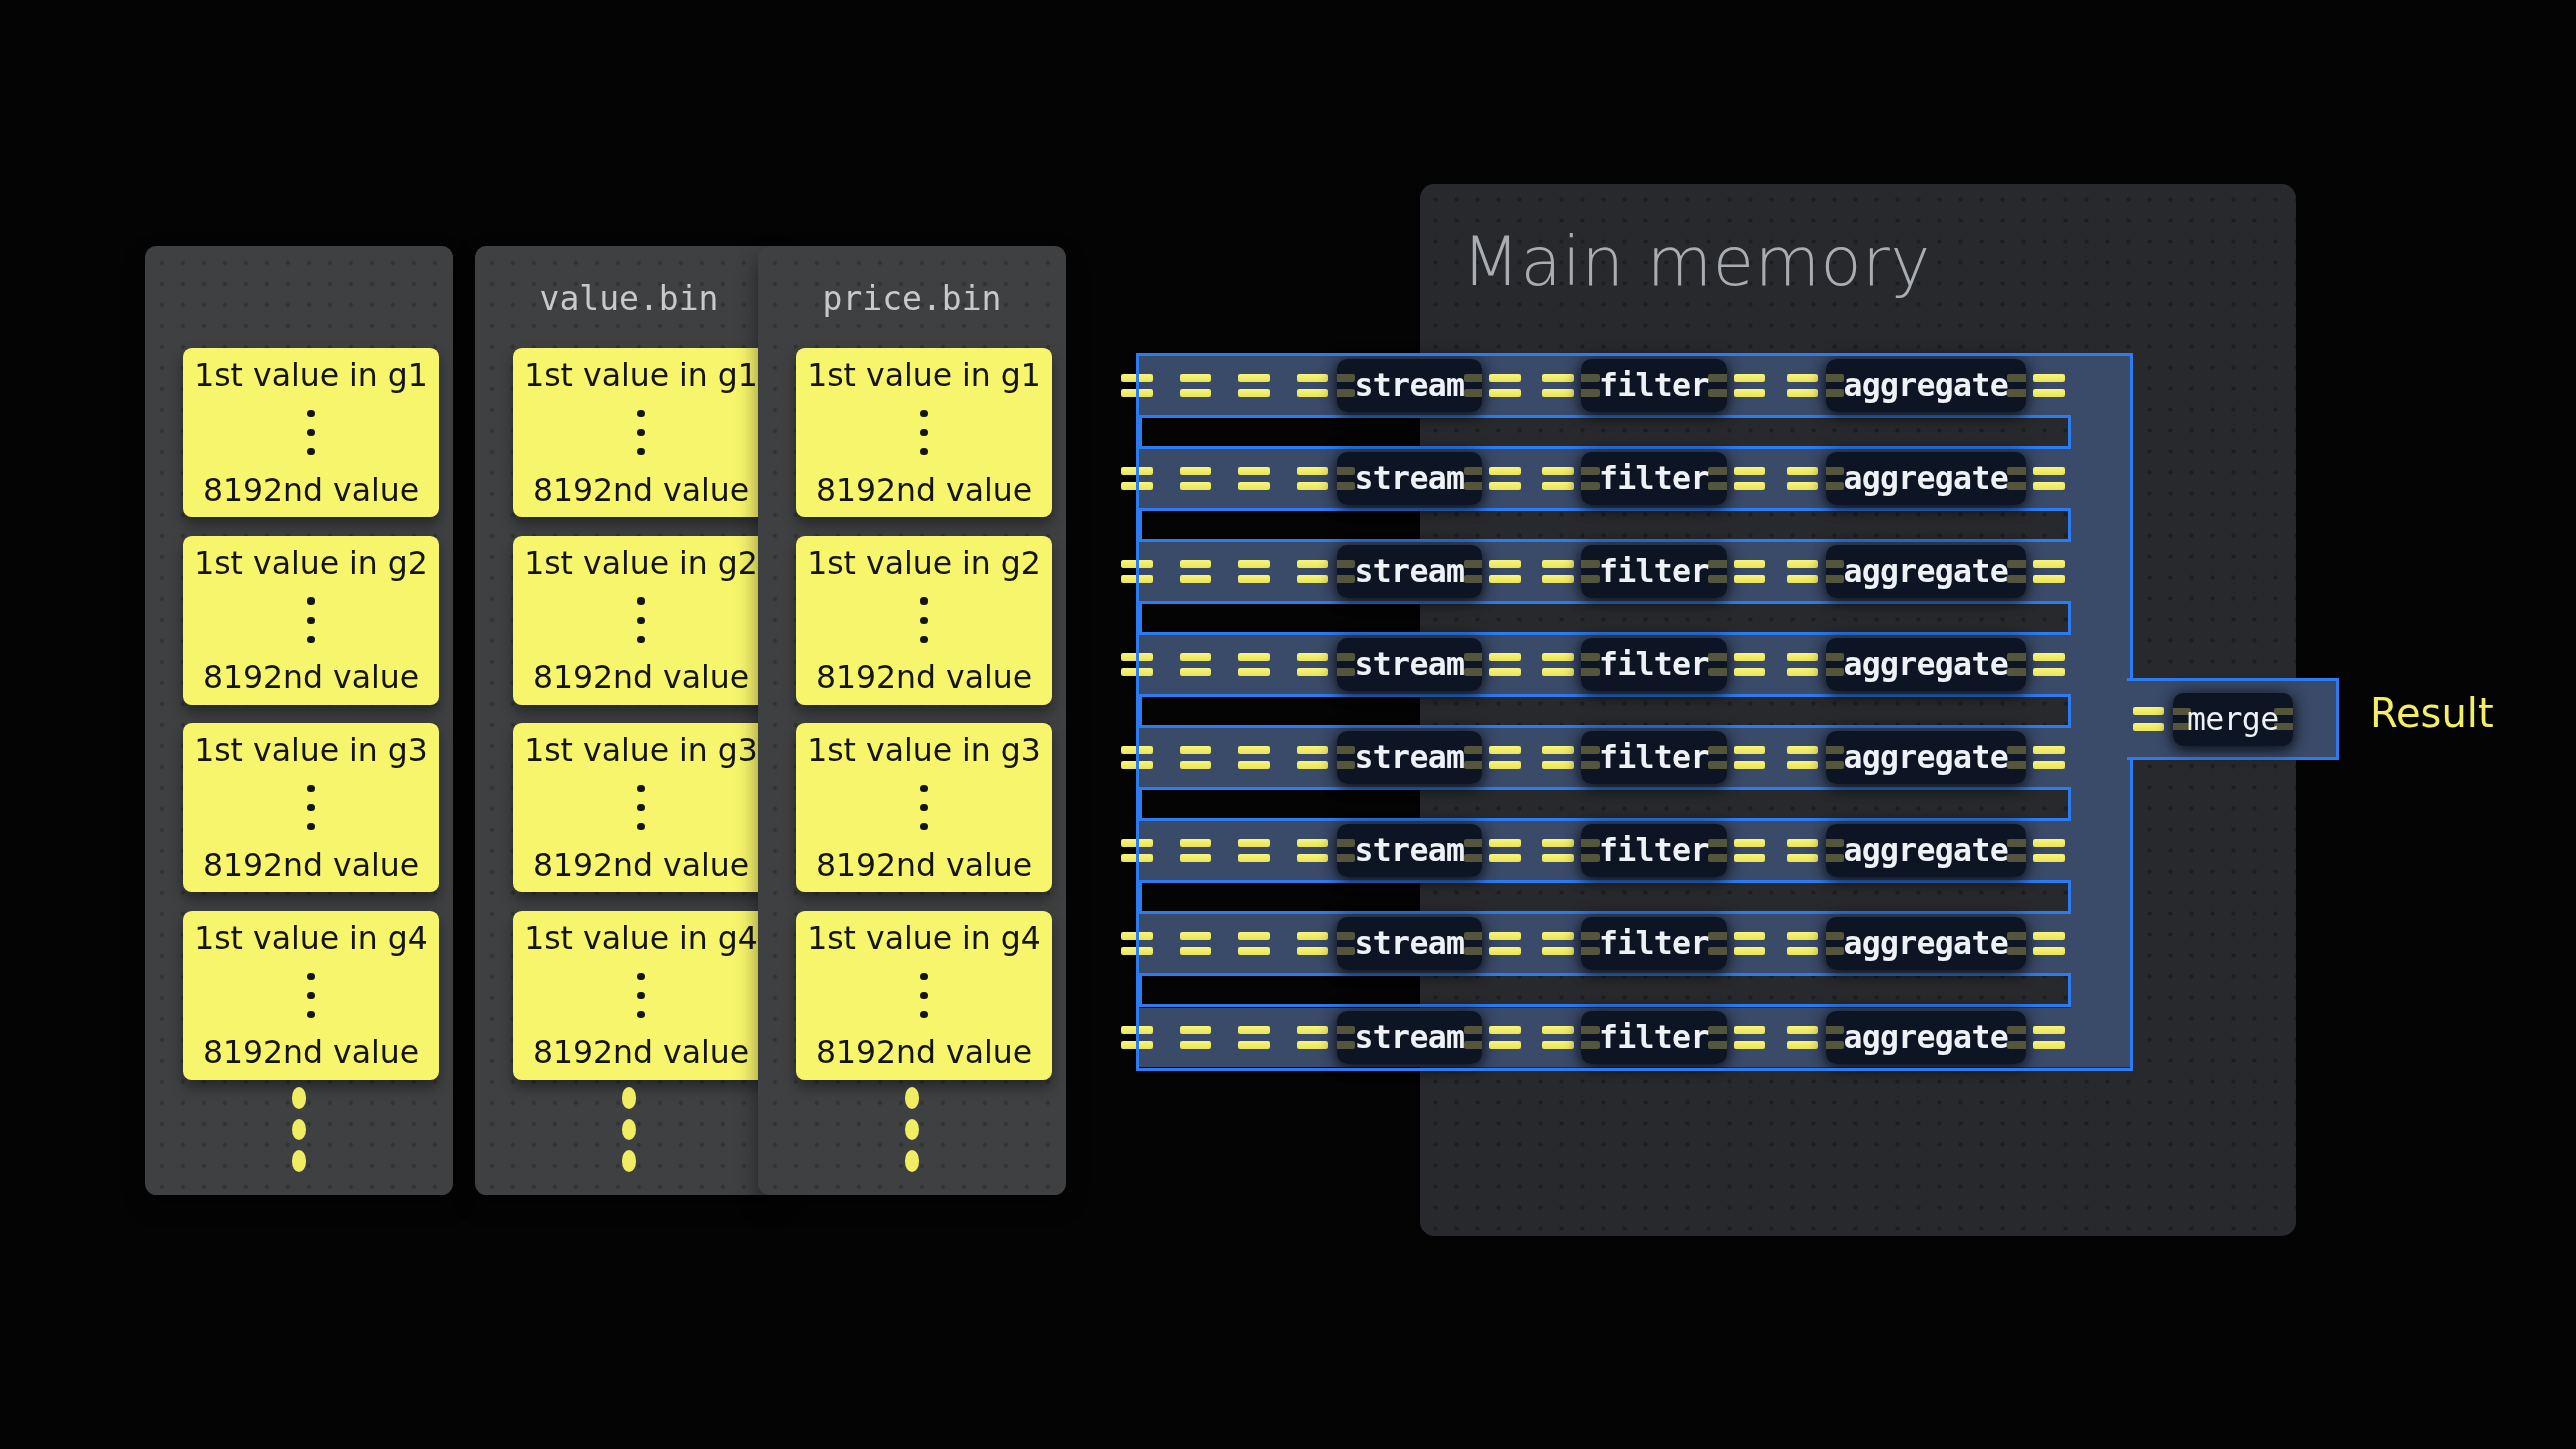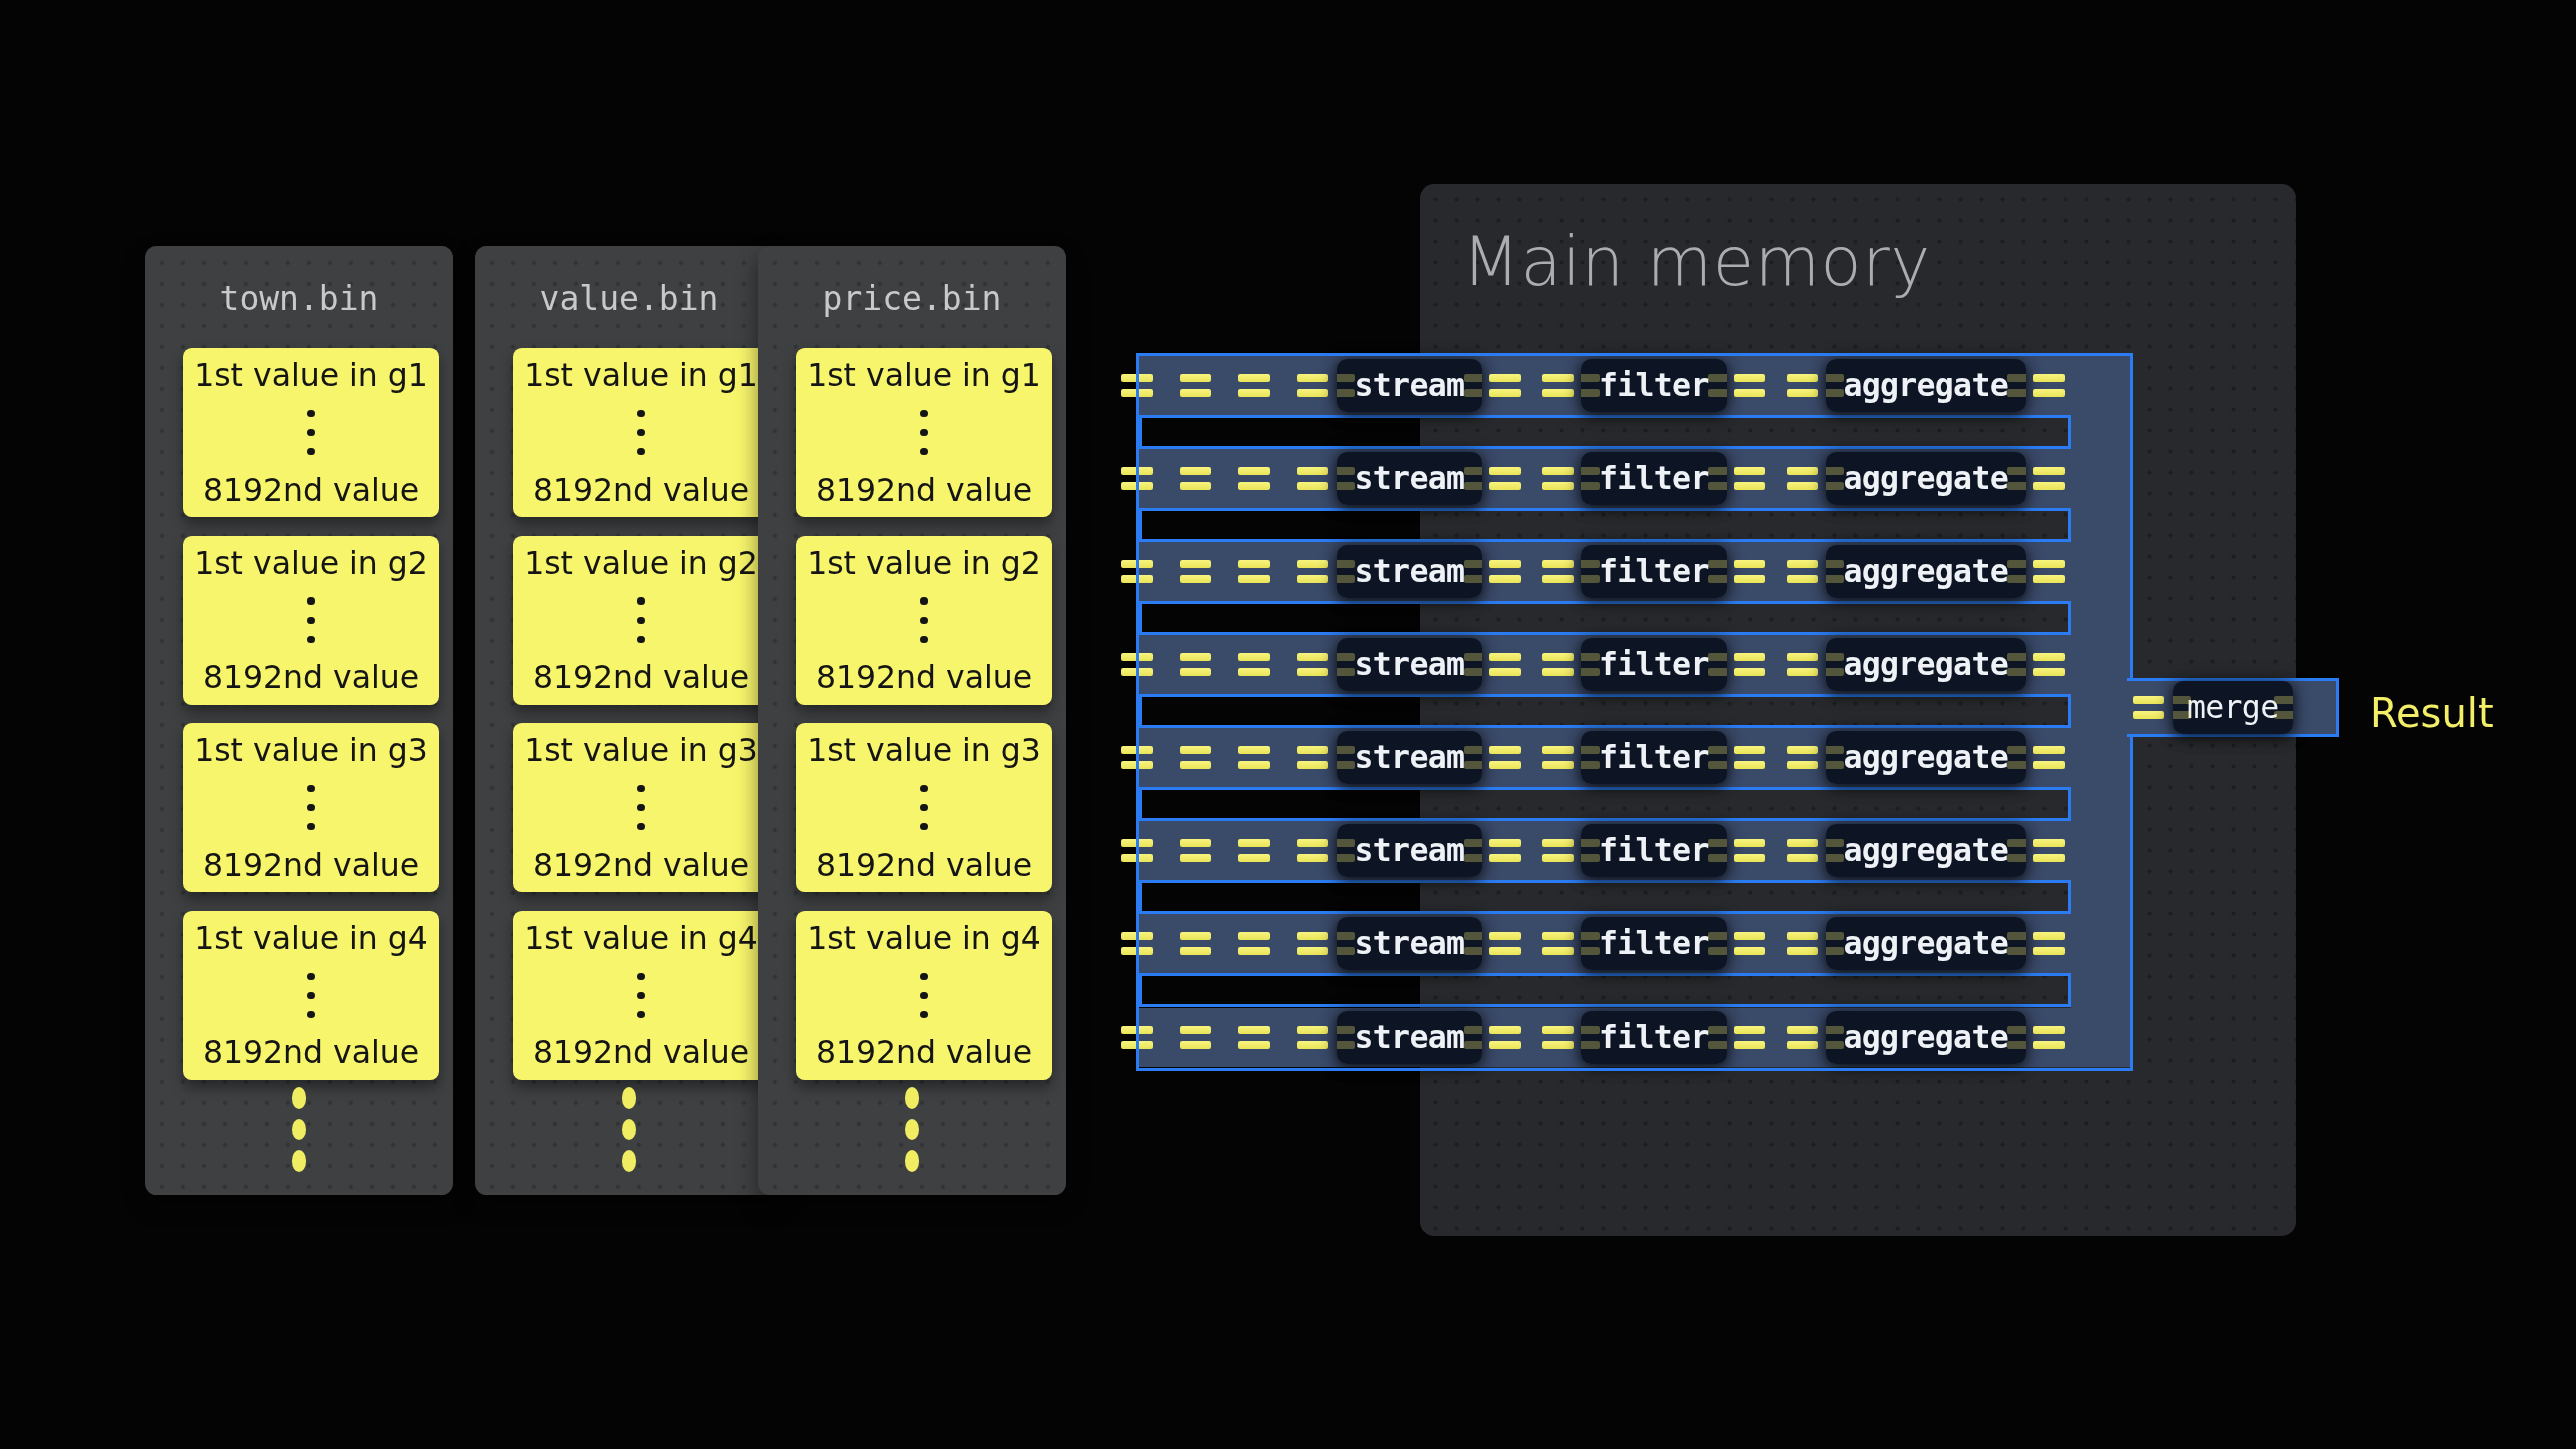--- a/index.html
+++ b/index.html
@@ -33,21 +33,21 @@
                 font-weight:300;color:#a9acb0;letter-spacing:0.7px;}
 
   
   .channel{position:absolute;left:2071px;top:356px;width:59px;height:711px;background:#3a4a69;z-index:1;}
   .gapbox{position:absolute;left:1139px;width:932px;height:34px;border:3.6px solid #2b7cf2;
           box-sizing:border-box;background:transparent;z-index:2;}
   .prow{position:absolute;left:1121px;width:1008px;height:59px;display:flex;align-items:center;z-index:3;font-weight:bold;}
   .prow::before{content:"";position:absolute;left:18px;right:0;top:0;bottom:0;background:#3a4a69;}
   .bigbox{position:absolute;left:1136px;top:353px;width:997px;height:718px;border:3.6px solid #2b7cf2;
           box-sizing:border-box;z-index:5;pointer-events:none;}
-  .merge-band{position:absolute;left:2127px;top:678px;width:212px;height:59px;background:#3a4a69;
+  .merge-band{position:absolute;left:2127px;top:678px;width:212px;height:82px;background:#3a4a69;
               border:3.6px solid #2b7cf2;border-left:none;box-sizing:border-box;z-index:6;
               display:flex;align-items:center;padding-left:5.7px;}
 
   
   .eq{position:relative;width:31.5px;height:23.6px;flex:0 0 31.5px;z-index:4;}
   .eq::before,.eq::after{content:"";position:absolute;left:0;right:0;height:7.9px;border-radius:2.1px;
         background:linear-gradient(180deg,#f8f47e,#e9e458);}
   .eq::before{top:0;} .eq::after{bottom:0;}
   .mr-lg{margin-right:27px;} .mr-md{margin-right:21.5px;} .mr-sm{margin-right:7.2px;} .mr-xs{margin-right:8.6px;}
 
@@ -62,21 +62,20 @@
 
   .result-label{position:absolute;left:2370px;top:690px;font-size:40px;line-height:47px;
                 font-weight:400;color:#f2ee68;}
 </style>
 </head>
 <body>
 
 <div class="stage">
 
   <section class="file-panel" style="left:145px">
-    <div class="file-title">town.bin</div>
     <div class="cards">
       <div class="card">
         <div class="card-line">1st value in g1</div>
         <div class="vdots">
             <i></i>
             <i></i>
             <i></i>
           </div>
         <div class="card-line">8192nd value</div>
       </div>

